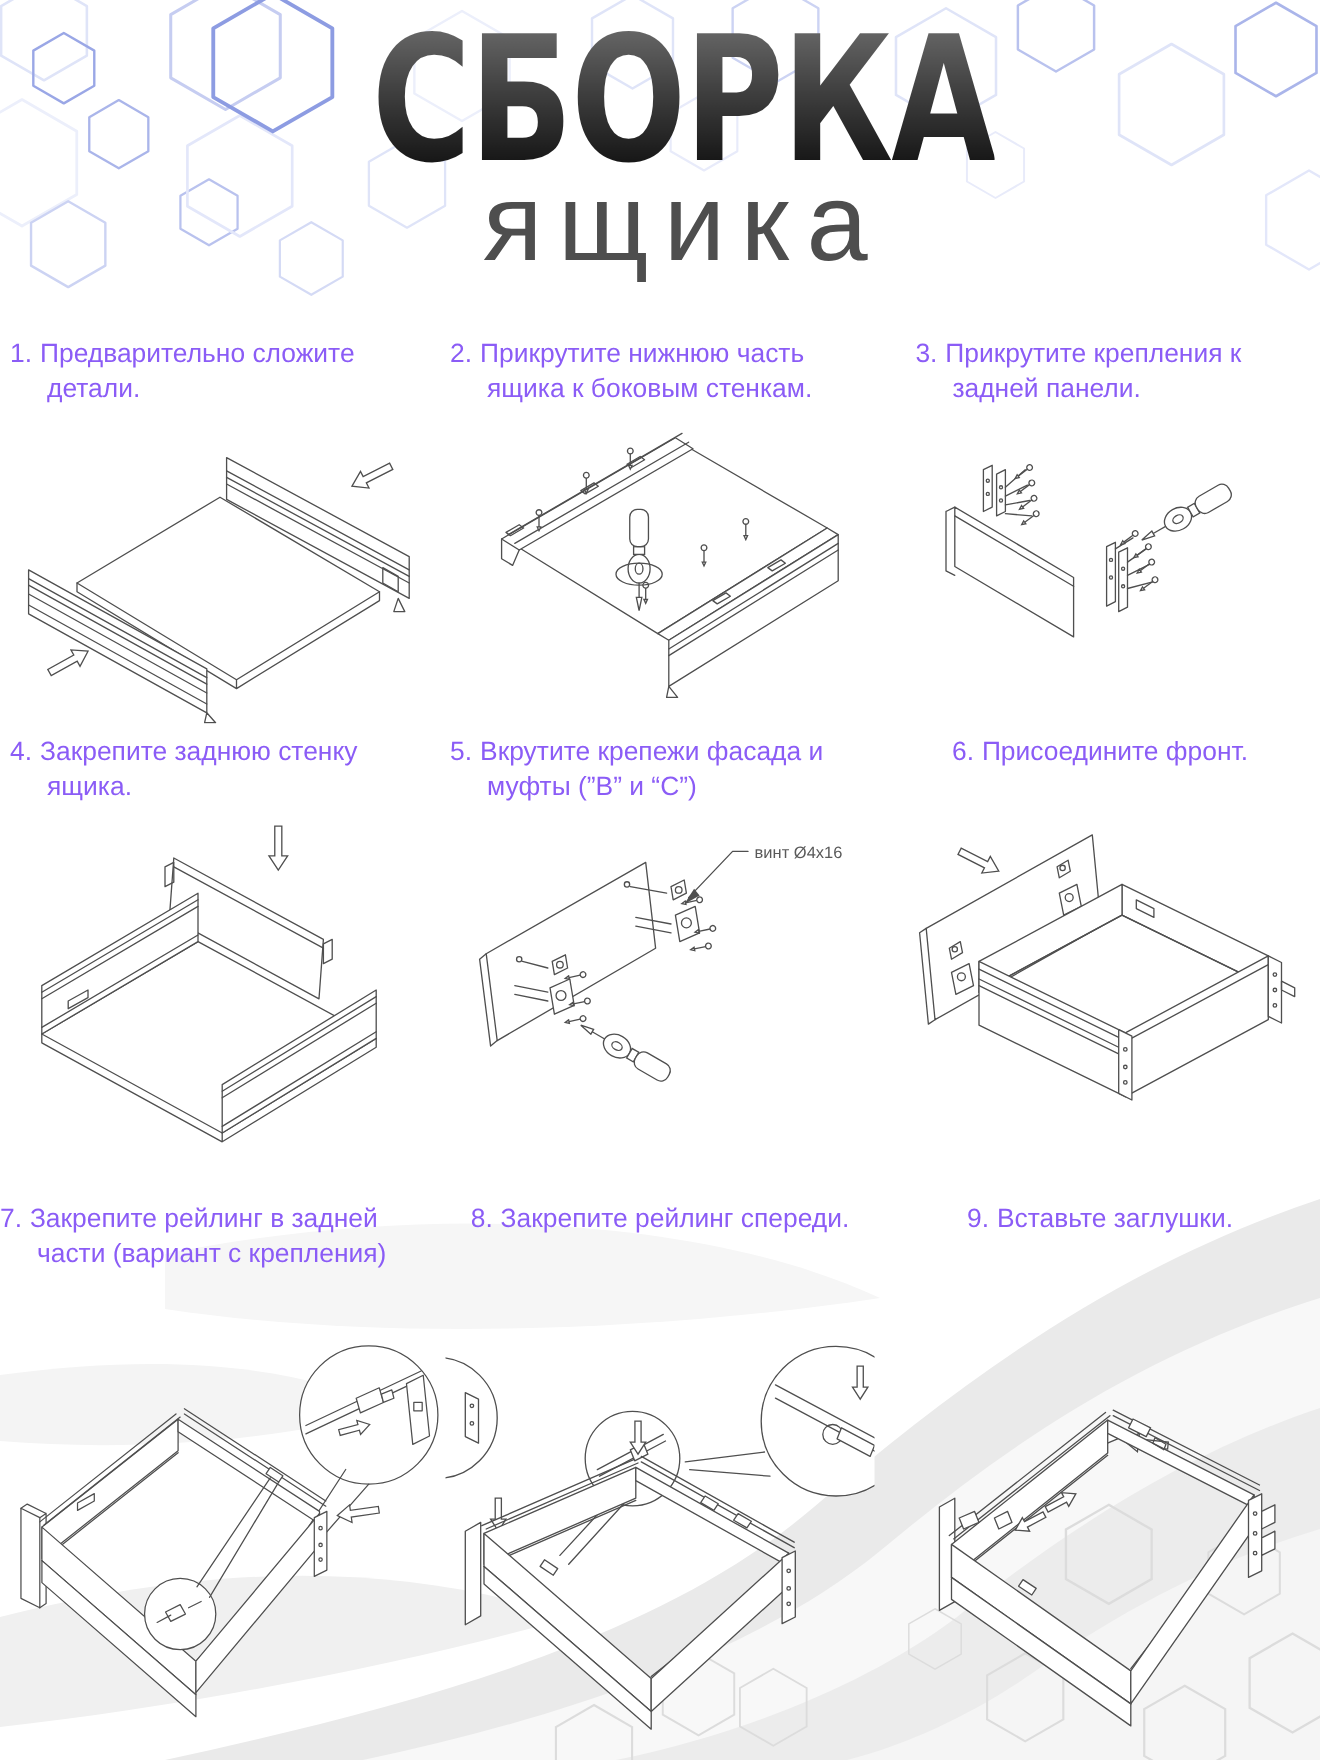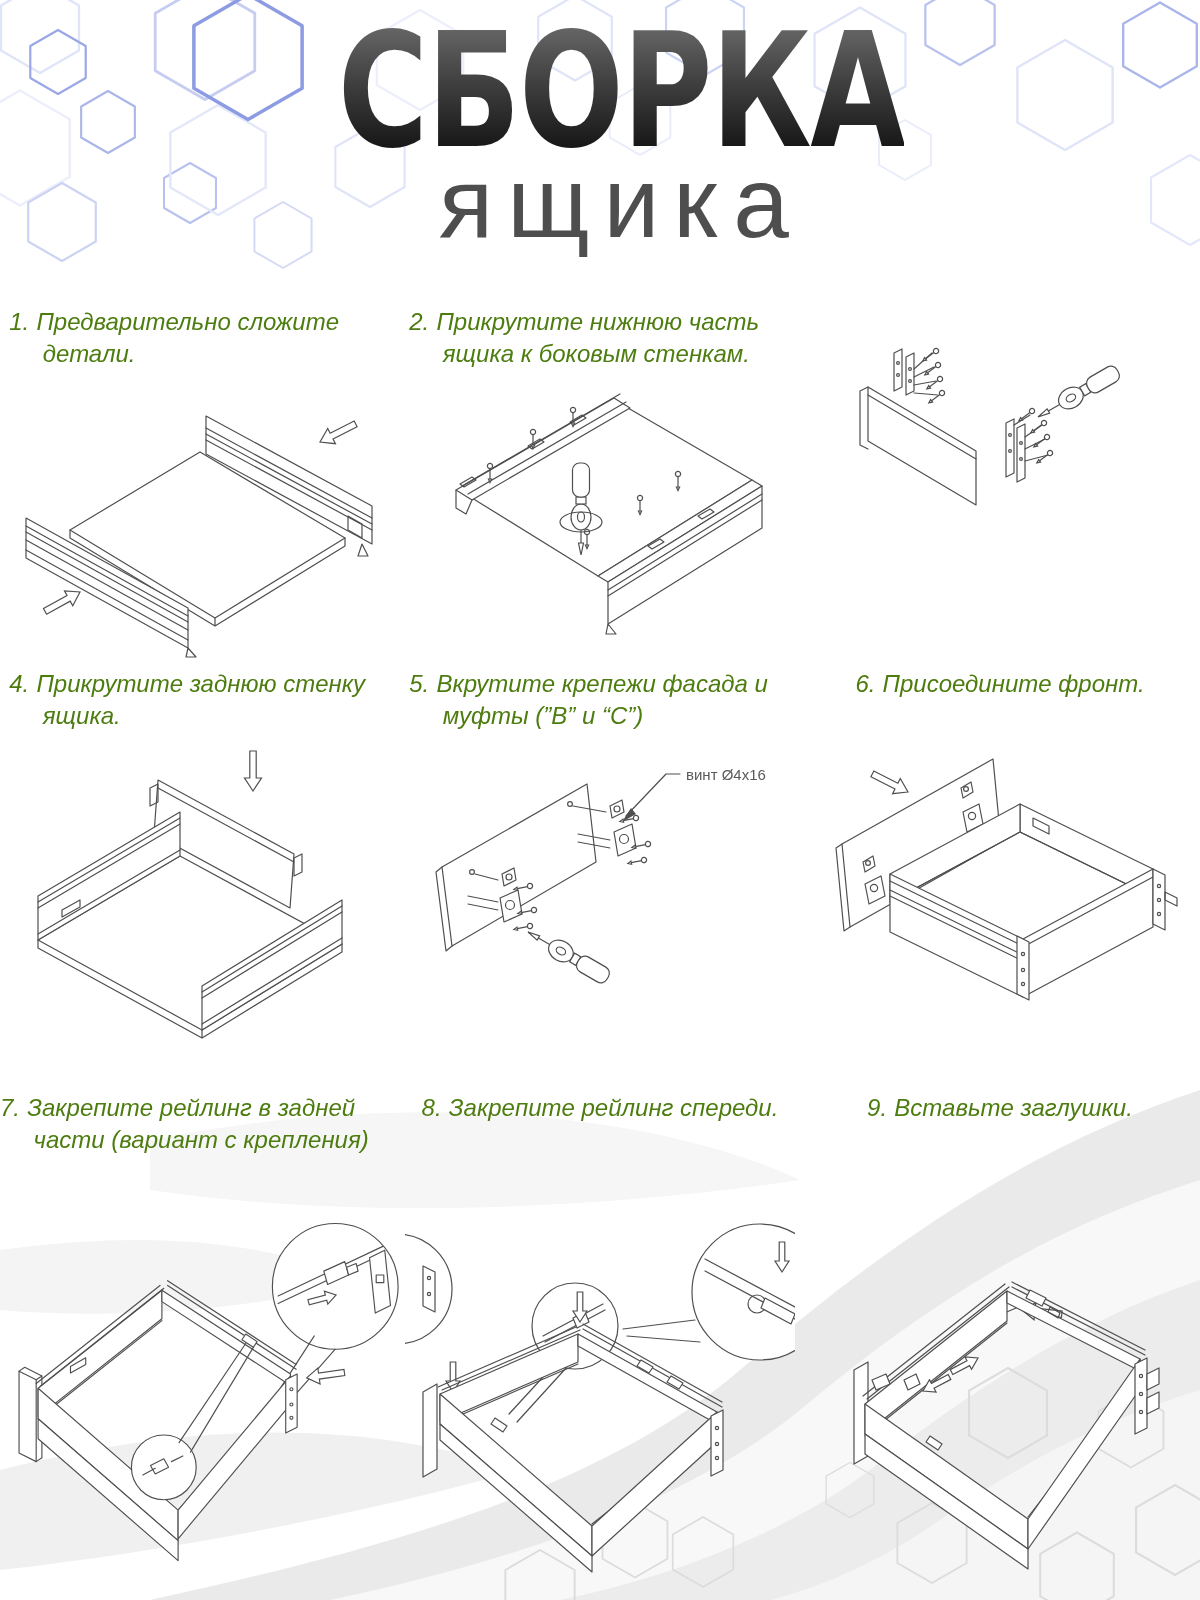--- a/index.html
+++ b/index.html
@@ -23,21 +23,21 @@
       background:linear-gradient(180deg,#6d6d6d 0%,#3f3f3f 45%,#0b0b0b 100%);
       -webkit-background-clip:text;background-clip:text;
       color:transparent;-webkit-text-fill-color:transparent;
     }
   }
   .title-sub{
     margin:-14px 0 0 0;font-size:100px;line-height:1.0;font-weight:300;
     color:#4e4e4e;letter-spacing:14px;
   }
   .steps{display:grid;grid-template-columns:400px 400px 400px;width:1200px;}
-  .cap{color:#4d7c0f;font-size:24px;line-height:1.33;font-style:italic;}
+  .cap{color:#8b5cf6;font-size:24px;line-height:1.33;}
   .cap-inner{margin:0 auto;padding-left:1.4em;text-indent:-1.4em;}
   .num{padding-right:0.30em;}
   .r1 .cap{min-height:74px;}
   .r2 .cap{min-height:86px;padding-top:10px;box-sizing:border-box;}
   .r3 .cap{min-height:130px;padding-top:48px;box-sizing:border-box;}
   .w345{max-width:348px;} .w300{max-width:302px;} .w390{max-width:392px;}
   .wauto{max-width:392px;text-align:center;padding-left:0;text-indent:0;}
   .illus{display:flex;justify-content:center;align-items:center;}
   .r1 .illus{height:278px;} .r2 .illus{height:300px;} .r3 .illus{height:400px;}
   .tech polygon,.tech path,.tech line,.tech rect,.tech ellipse,.tech circle{
@@ -191,20 +191,23 @@
           </g>
           <g>
             <use href="#drv" transform="translate(171,175) rotate(-90)" stroke="#4f4f4f" fill="#ffffff" stroke-width="1.2"></use>
             <ellipse cx="171" cy="142" rx="21" ry="10"></ellipse>
           </g>
         </svg>
       </div>
     </div>
 
     <div class="step r1">
+      <div class="cap">
+        <p class="cap-inner w300"><span class="num">3.</span><span>Прикрутите крепления к задней панели.</span></p>
+      </div>
       <div class="illus">
         <svg class="tech" width="380" height="278" viewBox="0 0 380 240">
           <g>
             <polygon class="f" points="58,62 166,126 166,180 58,116"></polygon>
             <path d="M50,66 L58,62 M50,66 L50,120 L58,124 M58,70 L166,134"></path>
           </g>
           <g>
             <polygon class="f" points="84,28 92,24 92,62 84,66"></polygon>
             <polygon class="f" points="96,32 104,28 104,66 96,70"></polygon>
             <circle cx="88" cy="38" r="1.4"></circle>
@@ -239,21 +242,21 @@
             <path d="M204,100 L220,90"></path>
             <use href="#scr" transform="translate(222,86) rotate(53)" stroke="#4f4f4f" fill="#ffffff" stroke-width="1.2"></use>
             <use href="#drv" transform="translate(228,92) rotate(-30)" stroke="#4f4f4f" fill="#ffffff" stroke-width="1.2"></use>
           </g>
         </svg>
       </div>
     </div>
 
     <div class="step r2">
       <div class="cap">
-        <p class="cap-inner w345"><span class="num">4.</span><span>Прикрутите заднюю стенку ящика.</span></p>
+        <p class="cap-inner w345"><span class="num">4.</span><span>Закрепите заднюю стенку ящика.</span></p>
       </div>
       <div class="illus">
         <svg class="tech" width="380" height="300" viewBox="0 0 380 300">
           <g>
             <polygon class="f" points="148,36 284,110 280,164 144,90"></polygon>
             <polygon points="140,44 148,40 148,58 140,62"></polygon>
             <polygon points="284,114 292,110 292,128 284,132"></polygon>
             <path d="M148,44 L284,118"></path>
           </g>
           <use href="#arr" transform="translate(243,47) rotate(90)" stroke="#4f4f4f" fill="#ffffff" stroke-width="1.2"></use>

